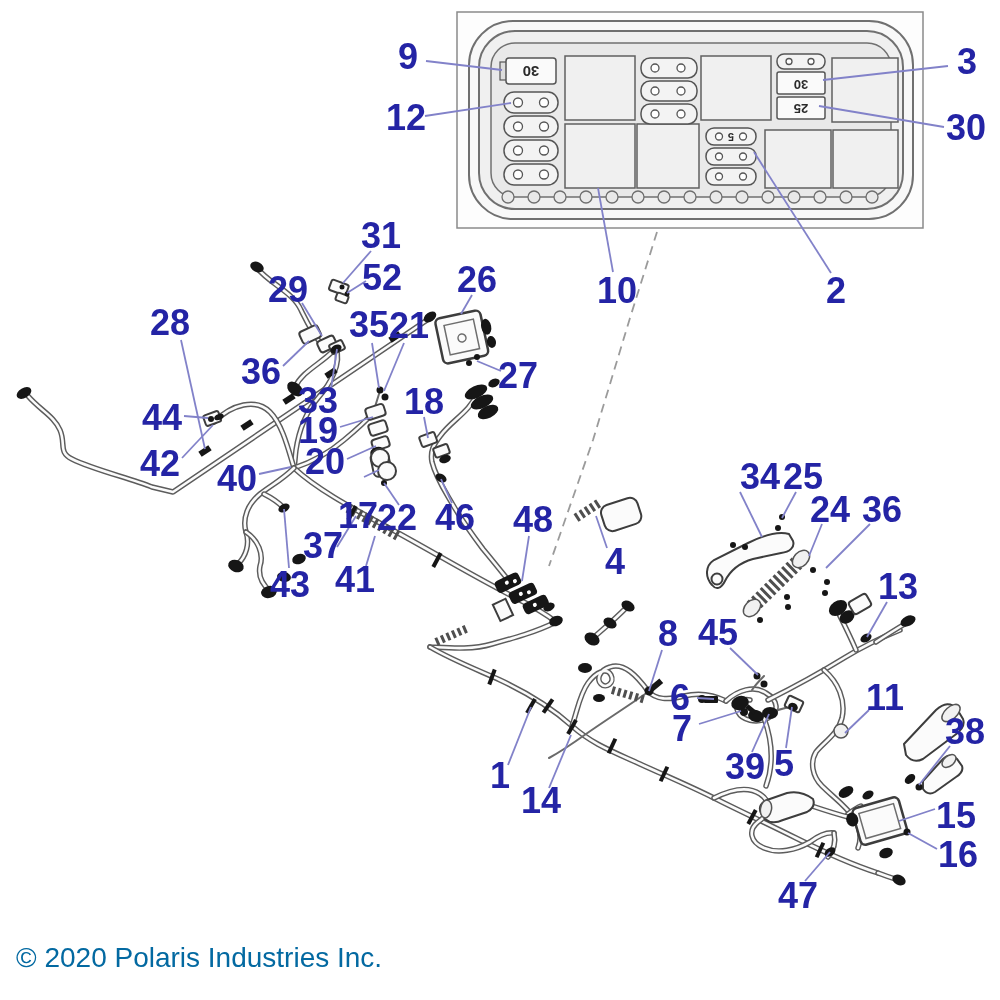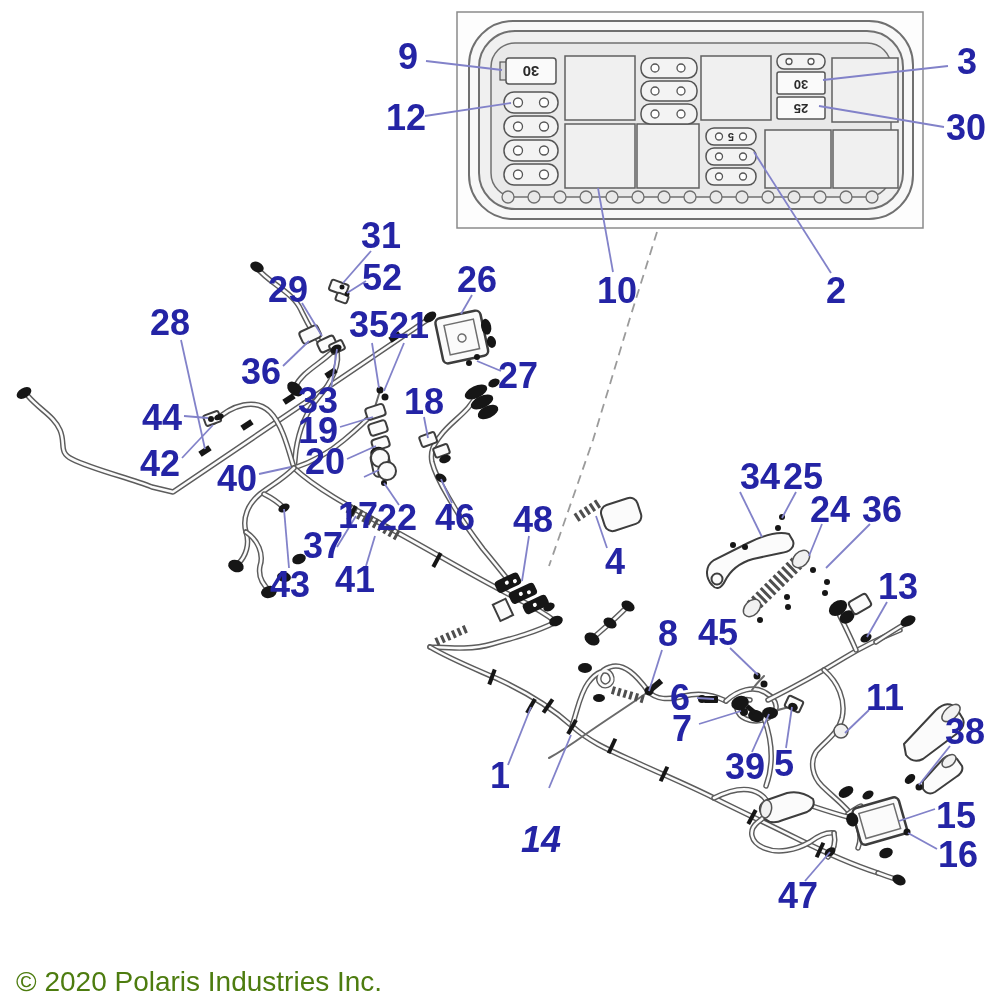--- a/index.html
+++ b/index.html
@@ -18,21 +18,21 @@
   .dot{fill:#161616;}
   .part{fill:#fbfbfb;stroke:#3d3d3d;stroke-width:2;}
   .partlt{fill:#f1f1f1;stroke:#555;stroke-width:1.5;}
   .tick{fill:#161616;}
   .fb-line{fill:none;stroke:#6e6e6e;stroke-width:1.5;}
   .fb-fill{fill:#f3f3f3;stroke:#555;stroke-width:1.5;}
   .fb-sq{fill:#f0f0f0;stroke:#606060;stroke-width:1.5;}
   .fb-fuse{fill:#fafafa;stroke:#555;stroke-width:1.5;}
   .fb-circ{fill:#ffffff;stroke:#555;stroke-width:1.3;}
   .fuselabel{font-family:"Liberation Sans",sans-serif;font-weight:600;fill:#2a2a2a;}
-  .foot{position:absolute;color:#4d7c0f;z-index:5;margin-top:24px;}
+  .foot{position:absolute;color:#0369a1;z-index:5;}
   #copyright{left:16px;top:942px;font-size:28px;}
   #partnum{left:768px;top:946px;font-size:30px;}
 </style>
 </head>
 <body>
 
 <div class="canvas">
 
 <svg class="art" width="1000" height="1000" viewBox="0 0 1000 1000">
 
@@ -441,21 +441,21 @@
       <div class="callout" style="left: 615px; top: 562px;">4</div>
       <div class="callout" style="left: 784px; top: 764px;">5</div>
       <div class="callout" style="left: 680px; top: 698px;">6</div>
       <div class="callout" style="left: 682px; top: 729px;">7</div>
       <div class="callout" style="left: 668px; top: 634px;">8</div>
       <div class="callout" style="left: 408px; top: 57px;">9</div>
       <div class="callout" style="left: 617px; top: 291px;">10</div>
       <div class="callout" style="left: 885px; top: 698px;">11</div>
       <div class="callout" style="left: 406px; top: 118px;">12</div>
       <div class="callout" style="left: 898px; top: 587px;">13</div>
-      <div class="callout" style="left: 541px; top: 840px; font-style: italic;">14</div>
+      <div class="callout" style="left: 541px; top: 801px;">14</div>
       <div class="callout" style="left: 956px; top: 803px; margin-top: 13px;">15</div>
       <div class="callout" style="left: 958px; top: 855px;">16</div>
       <div class="callout" style="left: 358px; top: 489px; margin-top: 27px;">17</div>
       <div class="callout" style="left: 424px; top: 402px;">18</div>
       <div class="callout" style="left: 318px; top: 431px;">19</div>
       <div class="callout" style="left: 325px; top: 462px;">20</div>
       <div class="callout" style="left: 409px; top: 326px;">21</div>
       <div class="callout" style="left: 397px; top: 518px;">22</div>
       <div class="callout" style="left: 261px; top: 372px;">36</div>
       <div class="callout" style="left: 830px; top: 510px;">24</div>

